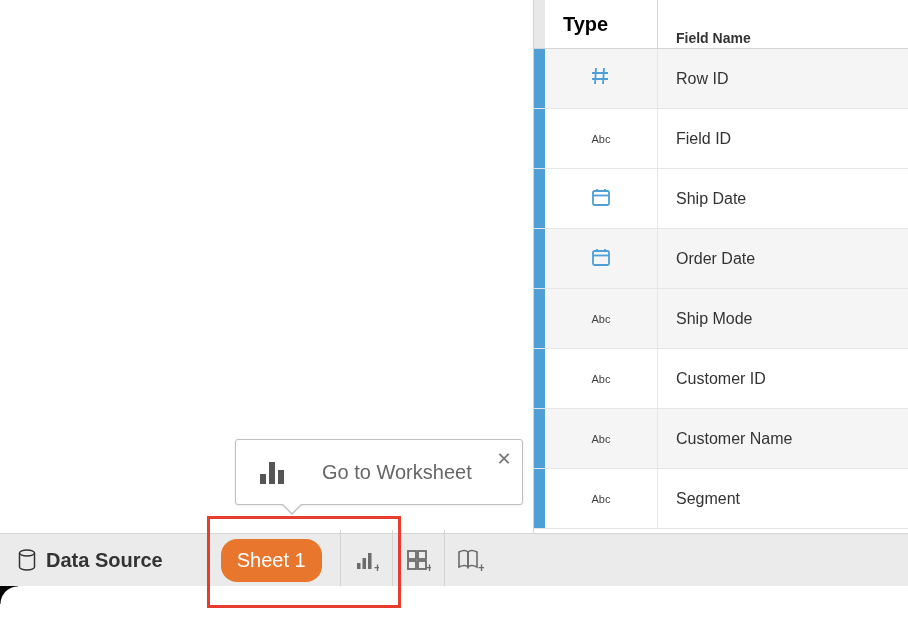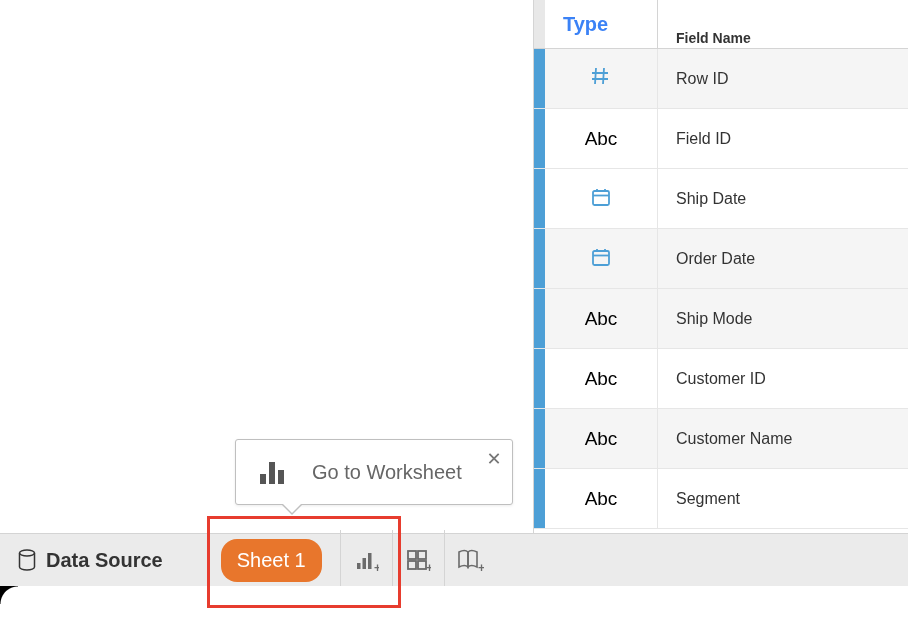--- a/index.html
+++ b/index.html
@@ -46,21 +46,21 @@
       background: #e8e8e8;
     }
     
     .header-type {
       width: 113px;
       display: flex;
       align-items: center;
       padding-left: 18px;
       font-weight: 600;
       font-size: 20px;
-      color: #3b82f6;
+      color: #000000;
       border-right: 1px solid #d4d4d4;
       background: #ffffff;
     }
     
     .header-field {
       flex: 1;
       display: flex;
       align-items: center;
       padding-left: 18px;
       font-weight: 600;
@@ -107,22 +107,22 @@
     }
     
     
     .type-number {
       color: #4d9fd6;
       font-size: 20px;
       font-weight: 400;
     }
     
     .type-text {
-      color: #000000;
-      font-size: 19px;
+      color: #404040;
+      font-size: 11px;
       font-weight: 400;
     }
     
     .type-date {
       color: #4d9fd6;
     }
     
     
     .bottom-bar {
       height: 53px;
@@ -175,21 +175,21 @@
     .tooltip {
       position: absolute;
       left: 235px;
       top: 439px;
       background: #ffffff;
       border: 1px solid #bfbfbf;
       border-radius: 3px;
       padding: 18px 50px 18px 20px;
       display: flex;
       align-items: center;
-      gap: 22px;
+      gap: 32px;
       box-shadow: 0 1px 3px rgba(0,0,0,0.08);
       z-index: 10;
     }
     
     .tooltip-text {
       font-size: 20px;
       color: #666;
     }
     
     .tooltip-close {

